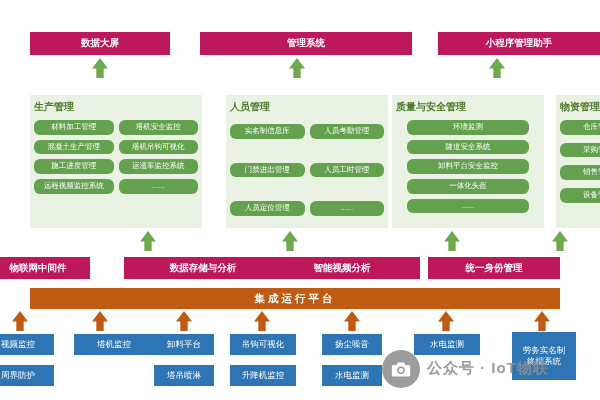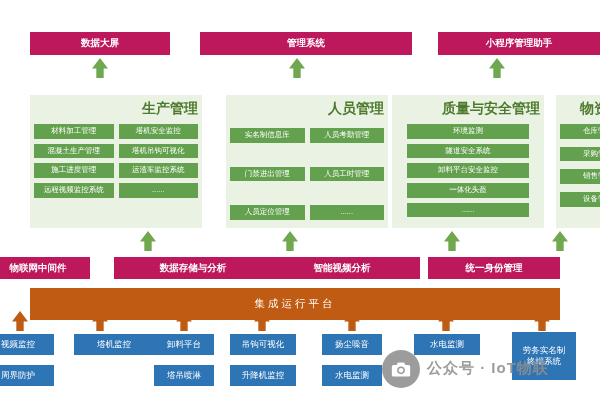--- a/index.html
+++ b/index.html
@@ -3,30 +3,30 @@
 <meta charset="utf-8">
 <style>
   *{margin:0;padding:0;box-sizing:border-box}
   html,body{background:#ffffff}
   .stage{position:relative;width:600px;height:400px;background:#ffffff;overflow:hidden;
          font-family:"Liberation Sans","DejaVu Sans",sans-serif}
   .box{position:absolute;display:flex;align-items:center;justify-content:center;
        text-align:center;color:#ffffff}
   .navy{background:#be185d;font-weight:bold;font-size:9.5px;height:23px}
   .mid{height:22px}
-  .orangebar{background:#C05B13;font-weight:normal;font-size:10.5px;height:32px;letter-spacing:3px}
+  .orangebar{background:#C05B13;font-weight:bold;font-size:10.5px;height:21px;letter-spacing:3px}
   .blue{background:#2E75B6;font-size:8.5px;height:21px}
   .blue.tall{height:48px;flex-direction:column;line-height:1.35}
   .panel{position:absolute;top:95px;height:133px;background:#E9F2E3;padding:5px 4px 4px}
-  .panel-title{color:#4E7A2E;font-weight:bold;font-size:14px;text-align:right;margin-bottom:6px}
+  .panel-title{color:#4E7A2E;font-weight:bold;font-size:10px;text-align:left;margin-bottom:6px}
   .cols{display:flex;gap:5px;justify-content:center}
   .col{display:flex;flex-direction:column;gap:5px;flex:1;min-width:0}
   .col.loose{gap:24px;padding-top:4px}
   .g-item{background:#64A14E;color:#fff;font-size:7.5px;line-height:1.15;text-align:center;
-          padding:3px 1px;border-radius:0;display:flex;align-items:center;justify-content:center;min-height:14px}
+          padding:3px 1px;border-radius:6px;display:flex;align-items:center;justify-content:center;min-height:14px}
   .arrow{position:absolute;width:16px;height:20px;
          clip-path:polygon(50% 0,100% 52%,73% 52%,73% 100%,27% 100%,27% 52%,0 52%)}
   .arrow.g{background:#6FA84E}
   .arrow.o{background:#C05B13}
   .wm-circle{position:absolute;left:382px;top:350px;width:38px;height:38px;border-radius:50%;
              background:#8f8f8f;opacity:.88;display:flex;align-items:center;justify-content:center;z-index:5}
   .wm-text{position:absolute;left:427px;top:359px;color:#8f8f8f;font-size:15px;font-weight:bold;
            opacity:.88;z-index:5;letter-spacing:1px;white-space:nowrap}
 </style>
 </head>
@@ -100,21 +100,21 @@
       </div>
     </div>
   </div>
 
   <div class="arrow g" style="left:140px;top:231px"></div>
   <div class="arrow g" style="left:282px;top:231px"></div>
   <div class="arrow g" style="left:444px;top:231px"></div>
   <div class="arrow g" style="left:552px;top:231px"></div>
 
   <div class="box navy mid" style="left:-14px;top:257px;width:104px">物联网中间件</div>
-  <div class="box navy mid" style="left:114px;top:257px;width:158px">数据存储与分析</div>
+  <div class="box navy mid" style="left:124px;top:257px;width:158px">数据存储与分析</div>
   <div class="box navy mid" style="left:264px;top:257px;width:156px">智能视频分析</div>
   <div class="box navy mid" style="left:428px;top:257px;width:132px">统一身份管理</div>
 
   <div class="box orangebar" style="left:30px;top:288px;width:530px">集成运行平台</div>
 
   <div class="arrow o" style="left:12px;top:311px"></div>
   <div class="arrow o" style="left:92px;top:311px"></div>
   <div class="arrow o" style="left:176px;top:311px"></div>
   <div class="arrow o" style="left:254px;top:311px"></div>
   <div class="arrow o" style="left:344px;top:311px"></div>

